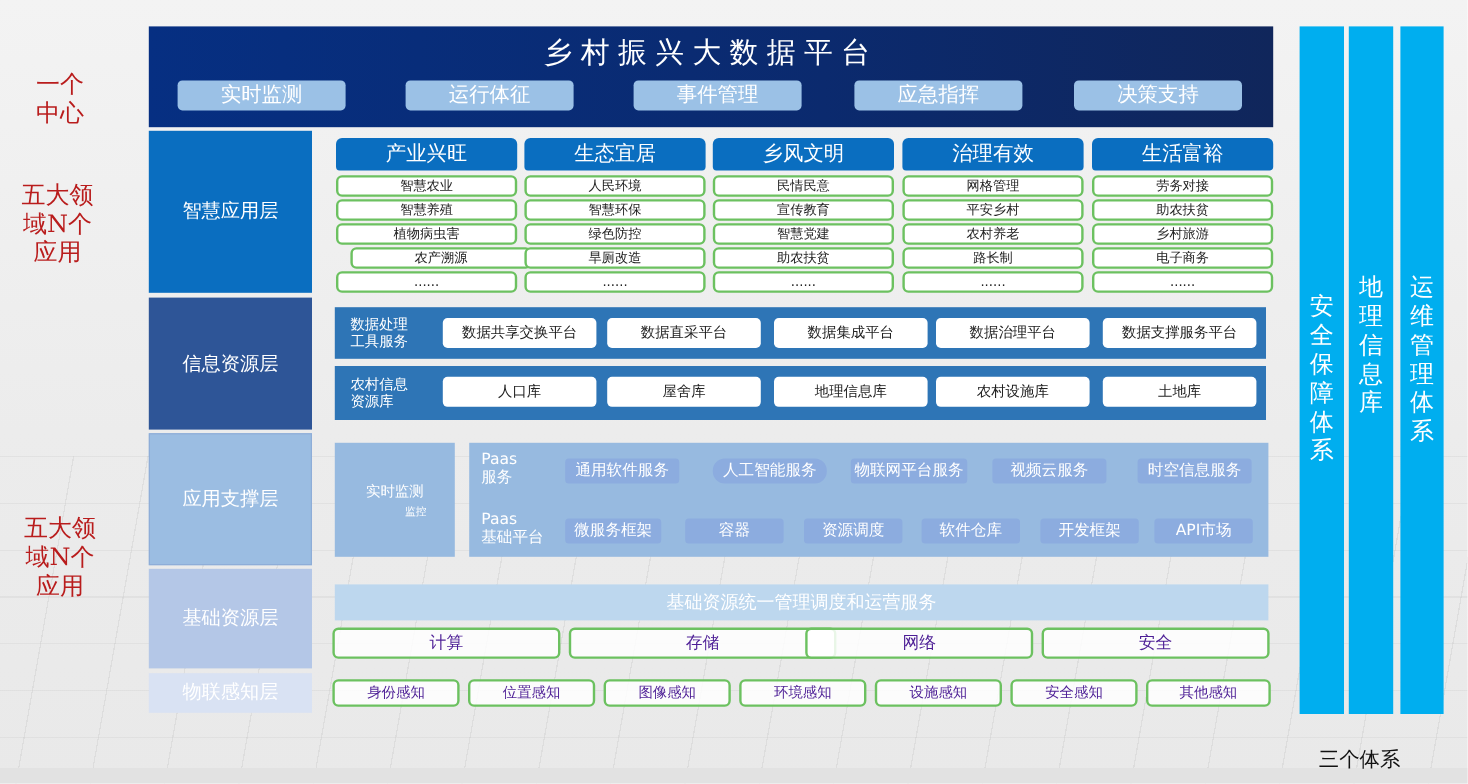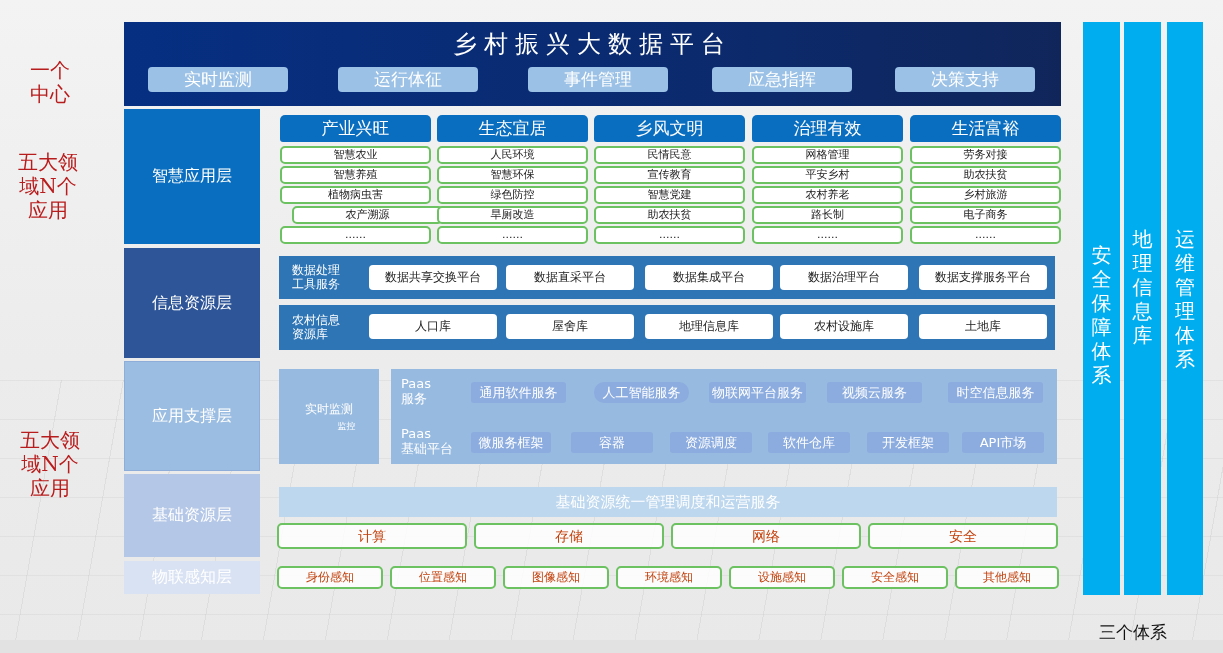--- a/index.html
+++ b/index.html
@@ -86,21 +86,21 @@
     color: #fff; font-size: 13px; text-align: center; line-height: 21px;
   }
 
   
   .basic-bar {
     position: absolute; left: 279px; top: 487px; width: 778px; height: 30px;
     background: #bdd7ee; color: #fff; font-size: 15px; text-align: center; line-height: 30px;
   }
   .green-box {
     position: absolute; border: 2px solid #6cc160; border-radius: 5px;
-    background: rgba(255,255,255,0.85); color: #c2410c; text-align: center;
+    background: rgba(255,255,255,0.85); color: #4c1d95; text-align: center;
   }
 
   
   .pillar {
     position: absolute; top: 22px; height: 573px; background: #00aeef;
     color: #fff; font-size: 20px; line-height: 24px; text-align: center;
     padding-top: 205px;
   }
   .pillar span { display: block; }
   .bottom-caption {
@@ -226,21 +226,21 @@
   <div class="paas-btn" style="left:80px; top:63px; width:80px;">微服务框架</div>
   <div class="paas-btn" style="left:180px; top:63px; width:82px;">容器</div>
   <div class="paas-btn" style="left:279px; top:63px; width:82px;">资源调度</div>
   <div class="paas-btn" style="left:377px; top:63px; width:82px;">软件仓库</div>
   <div class="paas-btn" style="left:476px; top:63px; width:82px;">开发框架</div>
   <div class="paas-btn" style="left:571px; top:63px; width:82px;">API市场</div>
 </div>
 
 <div class="basic-bar">基础资源统一管理调度和运营服务</div>
 <div class="green-box" style="left:277px; top:523px; width:190px; height:26px; line-height:22px; font-size:14px;">计算</div>
-<div class="green-box" style="left:474px; top:523px; width:190px; height:26px; line-height:22px; font-size:14px;">存储</div>
+<div class="green-box" style="left:474px; top:523px; width:223px; height:26px; line-height:22px; font-size:14px;">存储</div>
 <div class="green-box" style="left:671px; top:523px; width:190px; height:26px; line-height:22px; font-size:14px;">网络</div>
 <div class="green-box" style="left:868px; top:523px; width:190px; height:26px; line-height:22px; font-size:14px;">安全</div>
 
 <div class="green-box" style="left:277px; top:566px; width:106px; height:23px; line-height:19px; font-size:12px;">身份感知</div>
 <div class="green-box" style="left:390px; top:566px; width:106px; height:23px; line-height:19px; font-size:12px;">位置感知</div>
 <div class="green-box" style="left:503px; top:566px; width:106px; height:23px; line-height:19px; font-size:12px;">图像感知</div>
 <div class="green-box" style="left:616px; top:566px; width:106px; height:23px; line-height:19px; font-size:12px;">环境感知</div>
 <div class="green-box" style="left:729px; top:566px; width:106px; height:23px; line-height:19px; font-size:12px;">设施感知</div>
 <div class="green-box" style="left:842px; top:566px; width:106px; height:23px; line-height:19px; font-size:12px;">安全感知</div>
 <div class="green-box" style="left:955px; top:566px; width:104px; height:23px; line-height:19px; font-size:12px;">其他感知</div>

